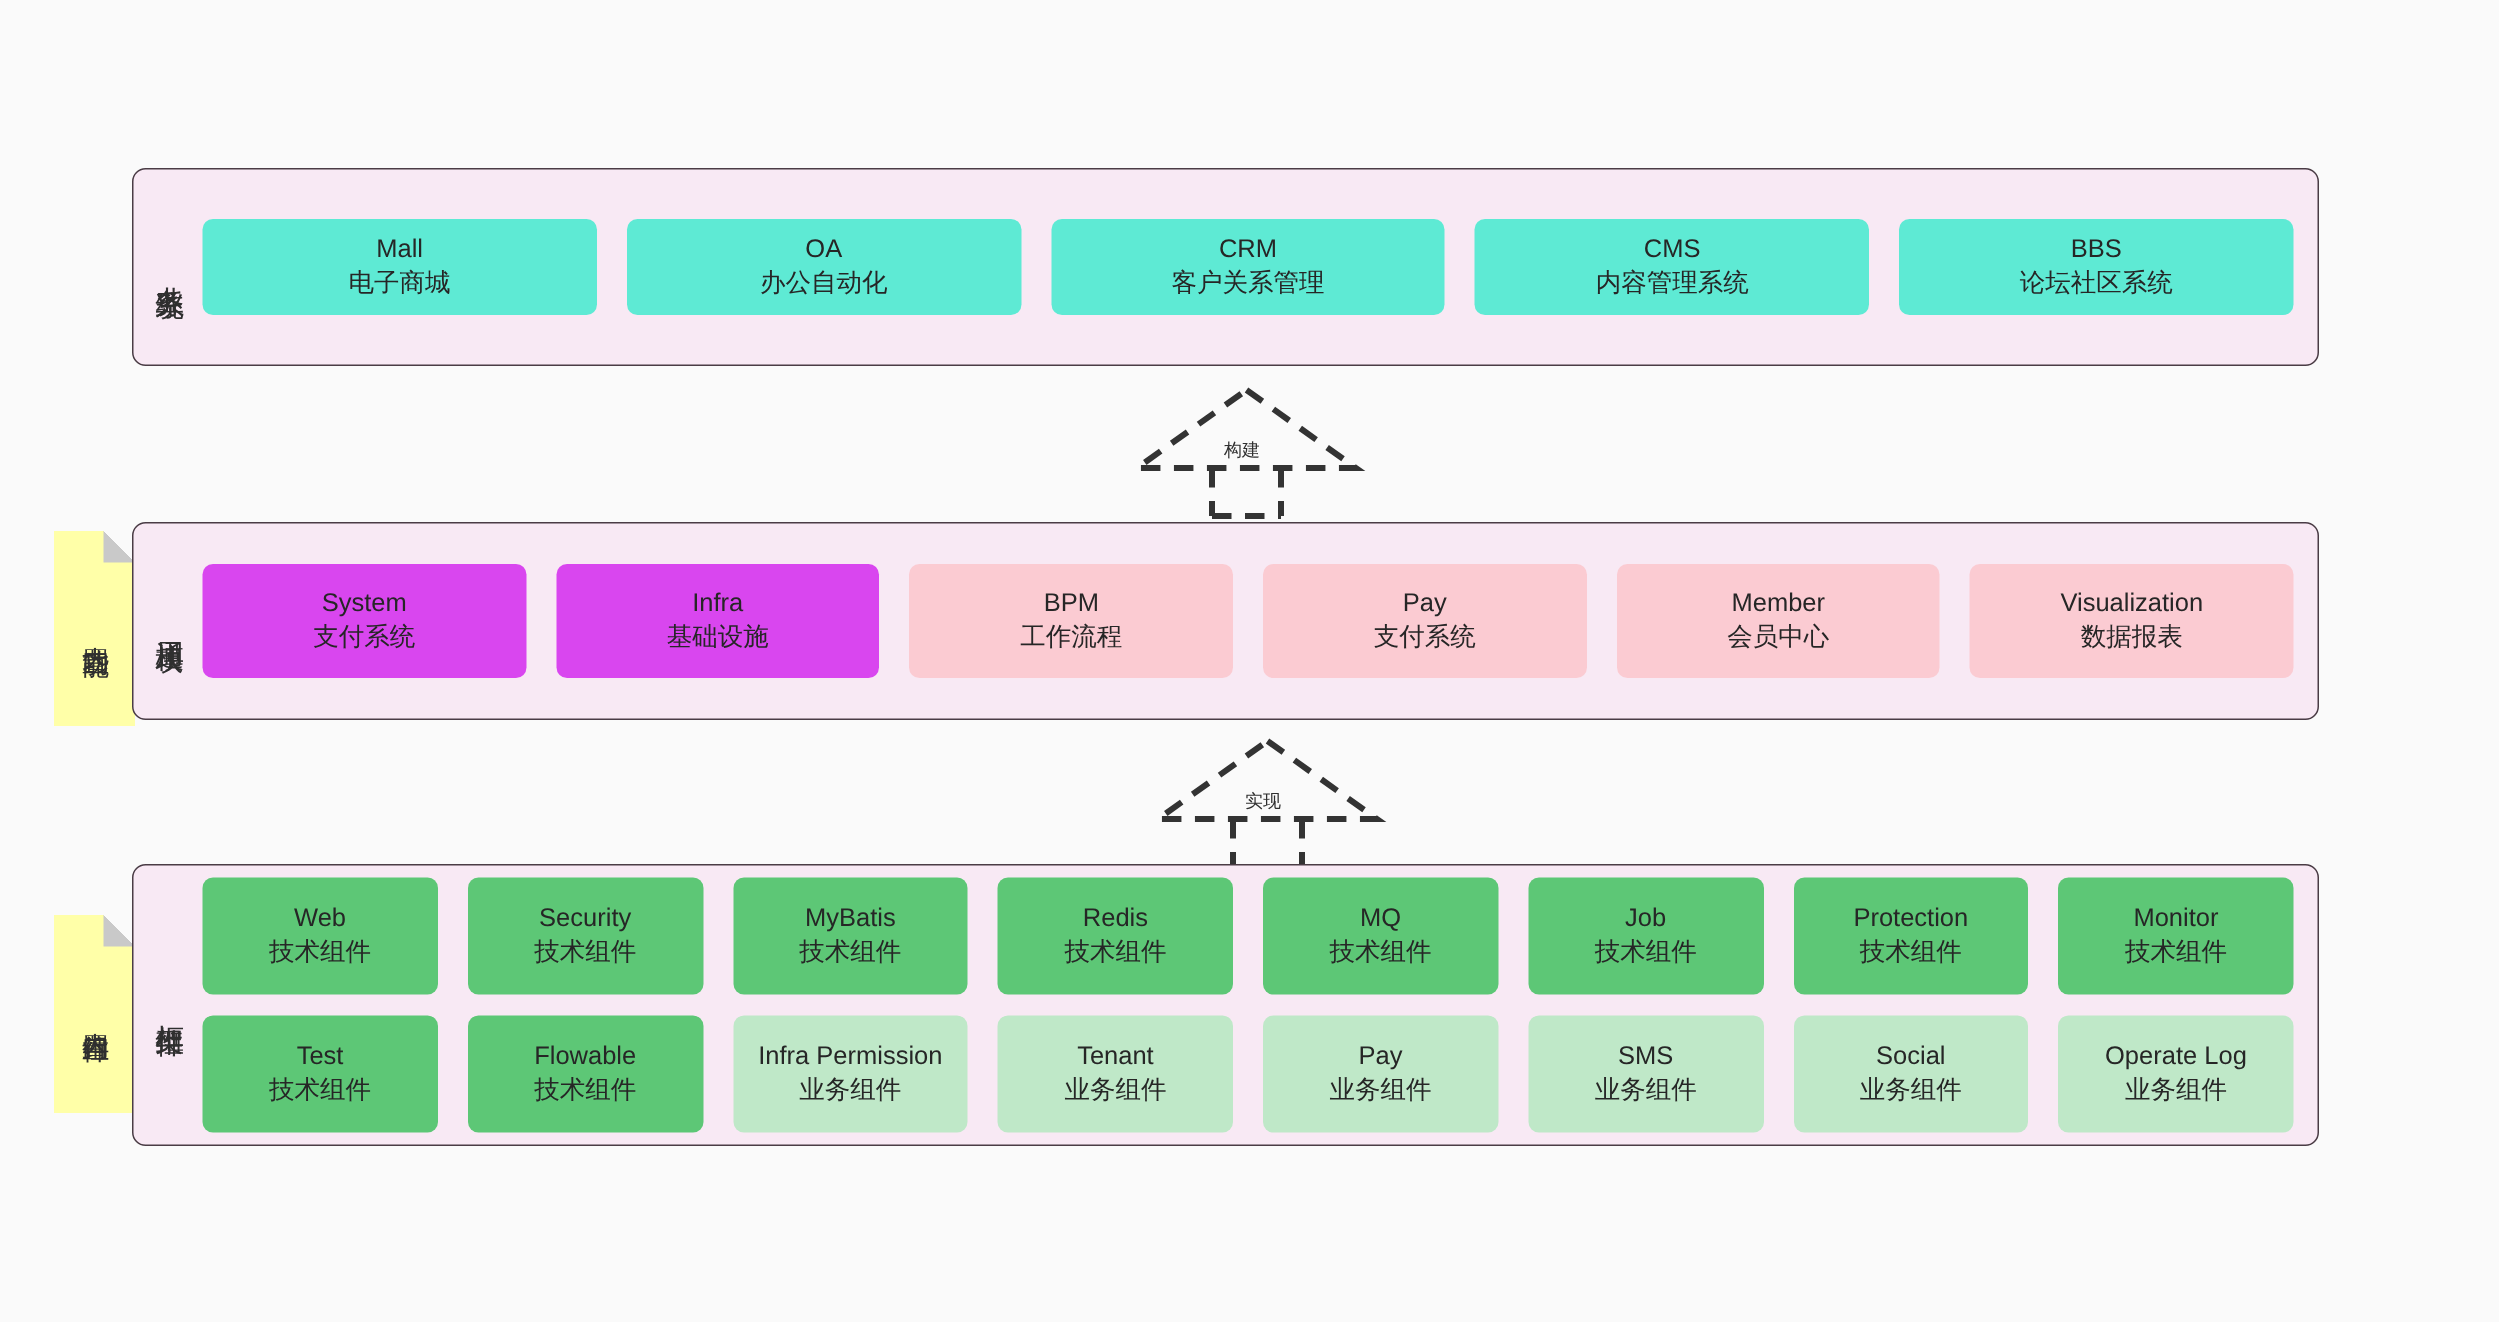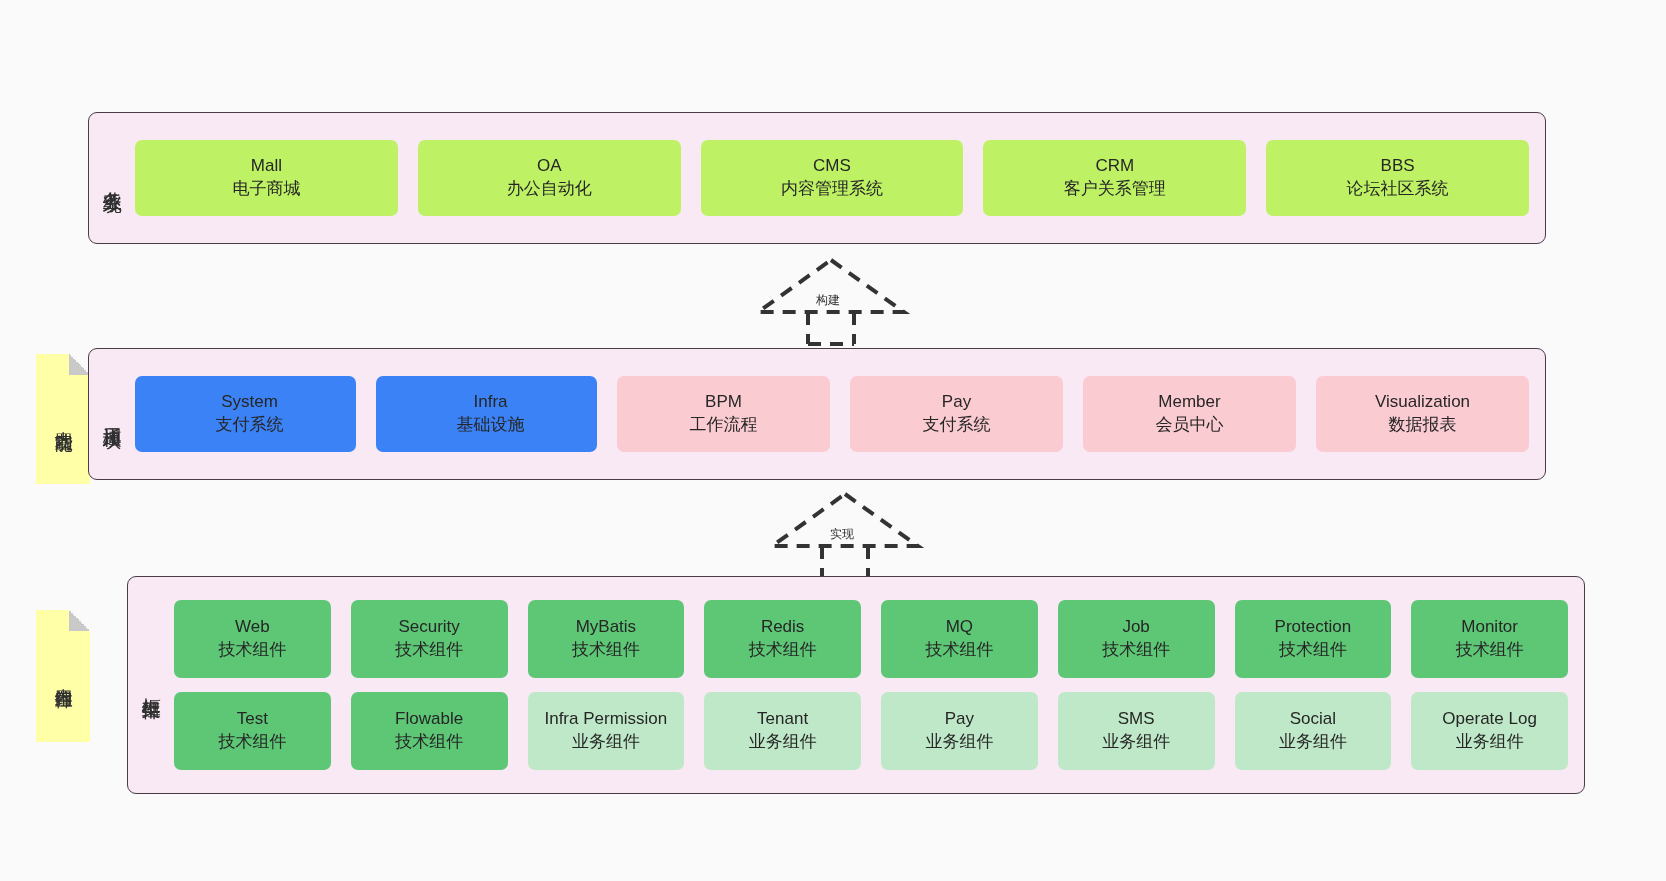--- a/index.html
+++ b/index.html
@@ -68,30 +68,30 @@
     line-height: 1.35;
     color: #262626;
     box-sizing: border-box;
     padding: 6px 4px;
   }
   .cell .c-title { display: block; }
   .cell .c-sub { display: block; }
 
   
   #layer-business { left: 88px; top: 112px; width: 1458px; height: 132px; }
-  #layer-business .cell { background: #bef264; height: 76px; }
+  #layer-business .cell { background: #5eead4; height: 64px; }
 
   
   #layer-modules { left: 88px; top: 348px; width: 1458px; height: 132px; }
   #layer-modules .cell { height: 76px; }
-  .c-strong { background: #3b82f6; padding-left: 12px; }
+  .c-strong { background: #d946ef; }
   .c-soft   { background: #fbcbd2; }
 
   
-  #layer-framework { left: 88px; top: 576px; width: 1458px; height: 218px; margin-left: 39px; }
+  #layer-framework { left: 88px; top: 576px; width: 1458px; height: 188px; }
   #layer-framework .cell { height: 78px; }
   .c-tech { background: #5dc776; }
   .c-biz  { background: #bfe8c8; }
 
   
   .sticky {
     position: absolute;
     background: #ffffa8;
     width: 54px;
     display: flex;
@@ -144,26 +144,26 @@
       <div class="row">
         <div class="cell">
           <span class="c-title">Mall</span>
           <span class="c-sub">电子商城</span>
         </div>
         <div class="cell">
           <span class="c-title">OA</span>
           <span class="c-sub">办公自动化</span>
         </div>
         <div class="cell">
+          <span class="c-title">CRM</span>
+          <span class="c-sub">客户关系管理</span>
+        </div>
+        <div class="cell">
           <span class="c-title">CMS</span>
           <span class="c-sub">内容管理系统</span>
-        </div>
-        <div class="cell">
-          <span class="c-title">CRM</span>
-          <span class="c-sub">客户关系管理</span>
         </div>
         <div class="cell">
           <span class="c-title">BBS</span>
           <span class="c-sub">论坛社区系统</span>
         </div>
       </div>
     </div>
   </div>
 
   <div class="uml-arrow" id="arrow-build">

